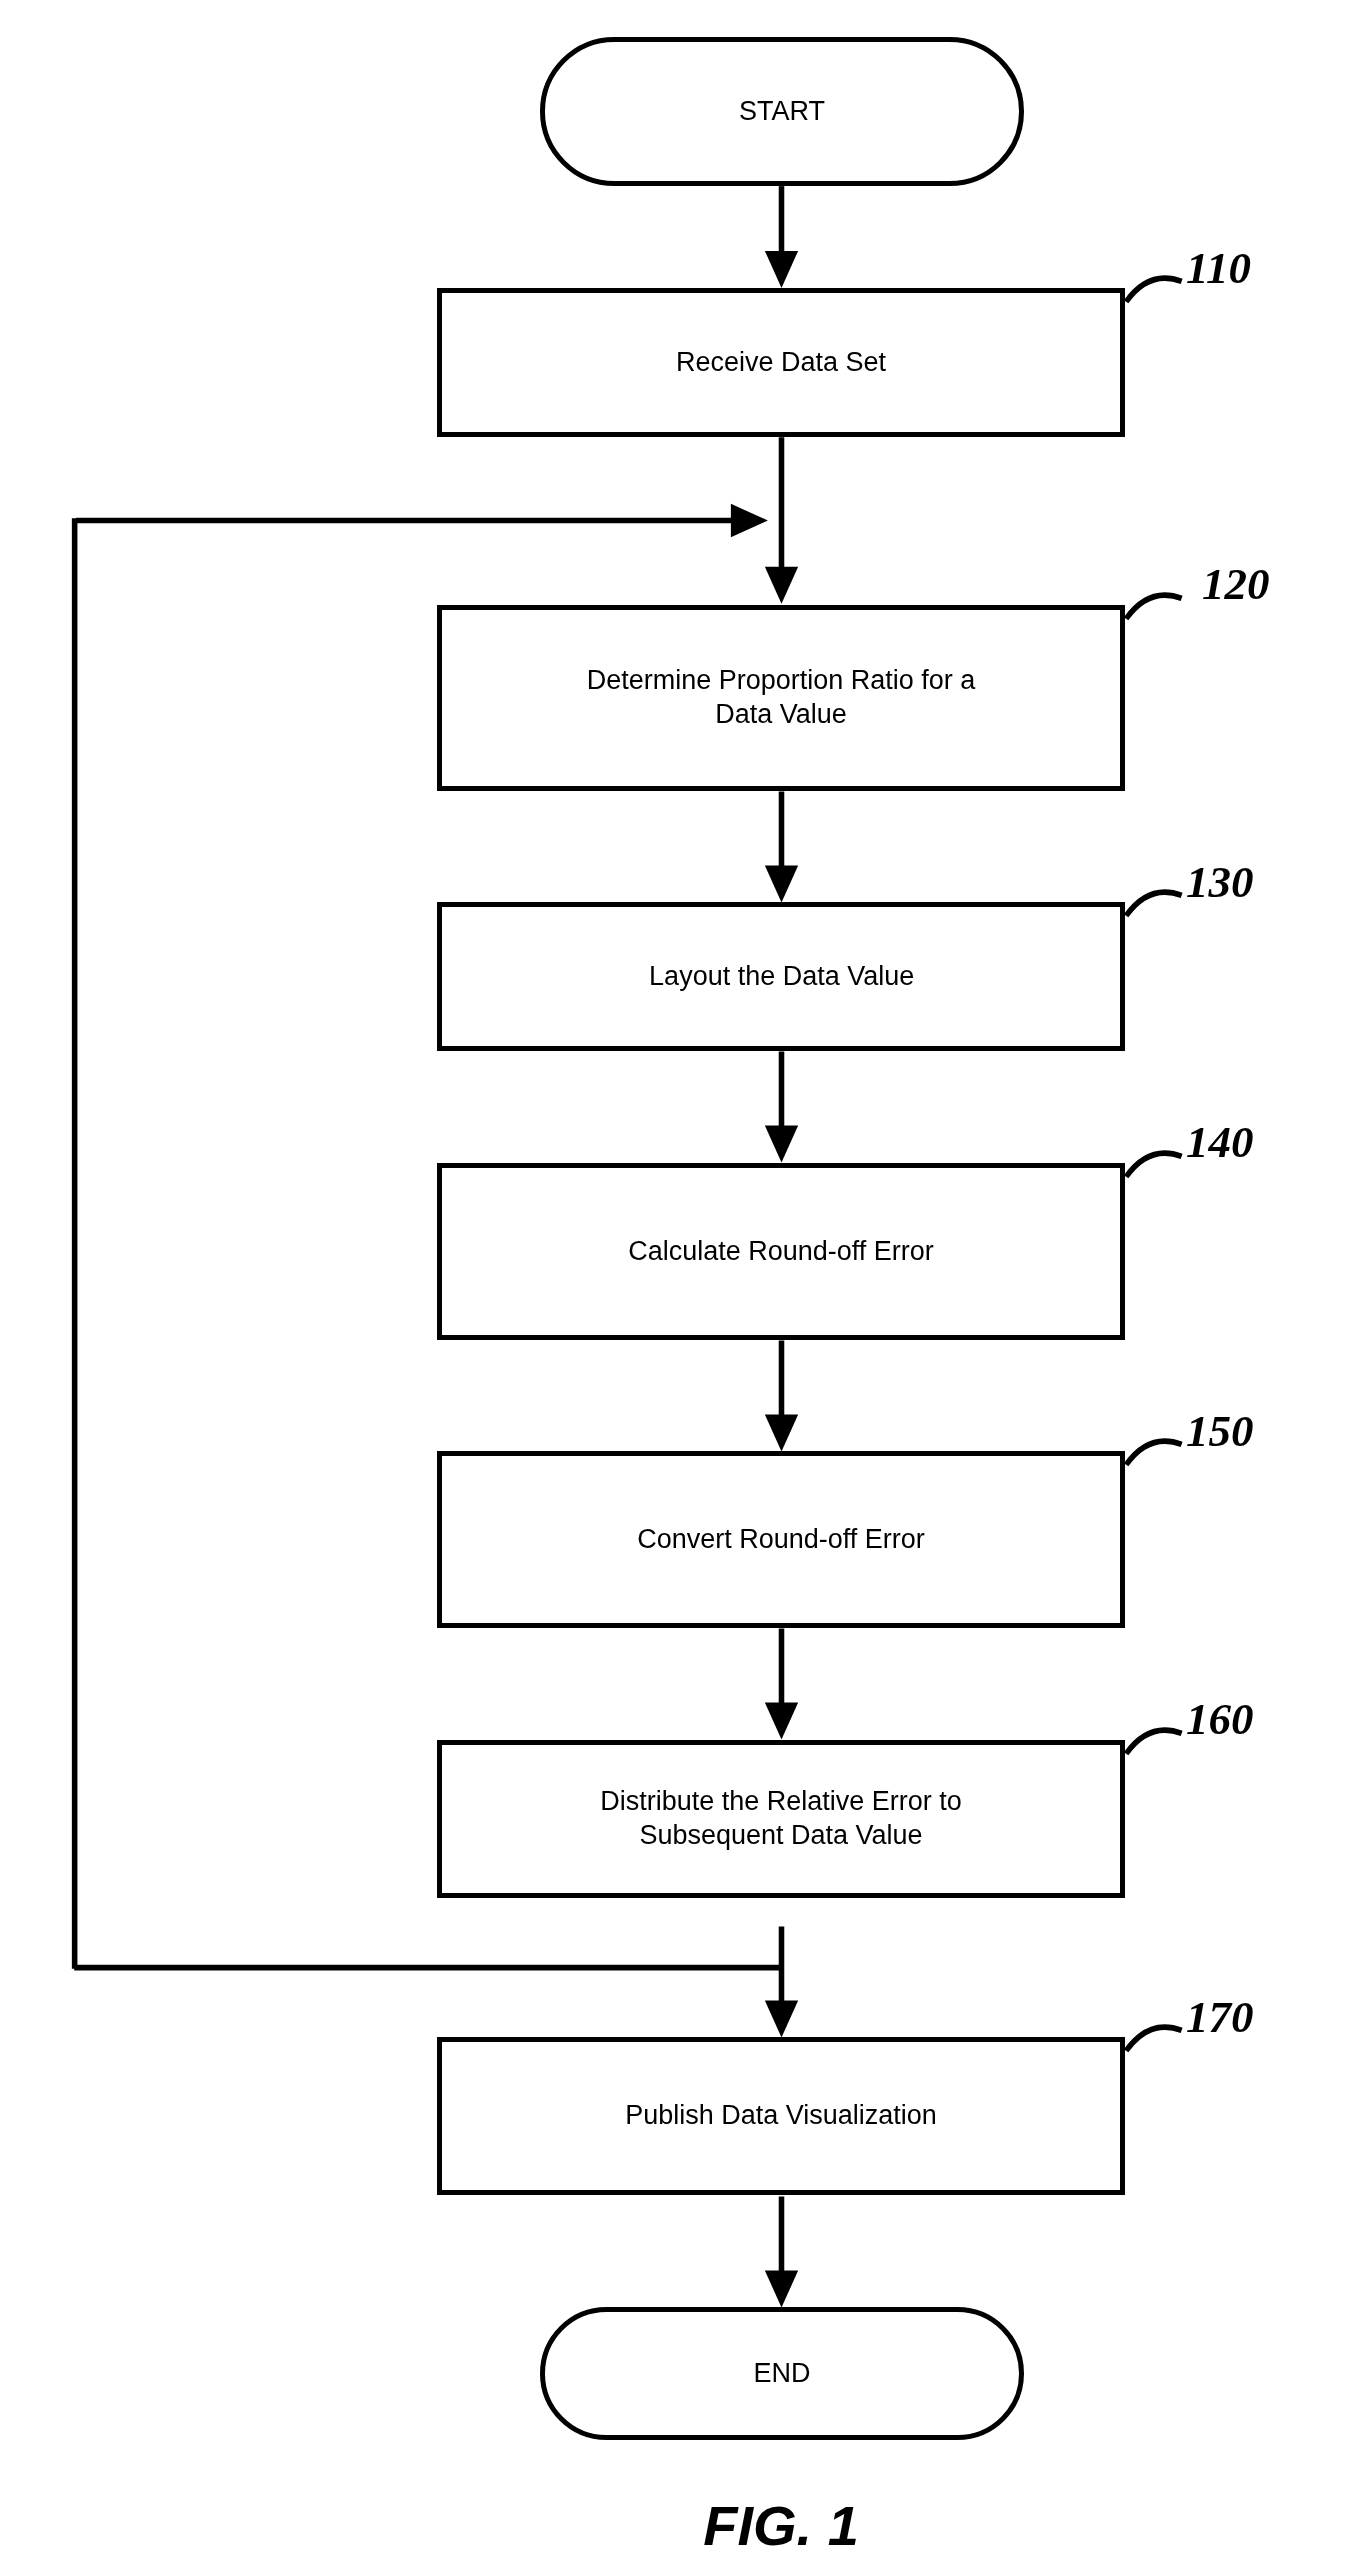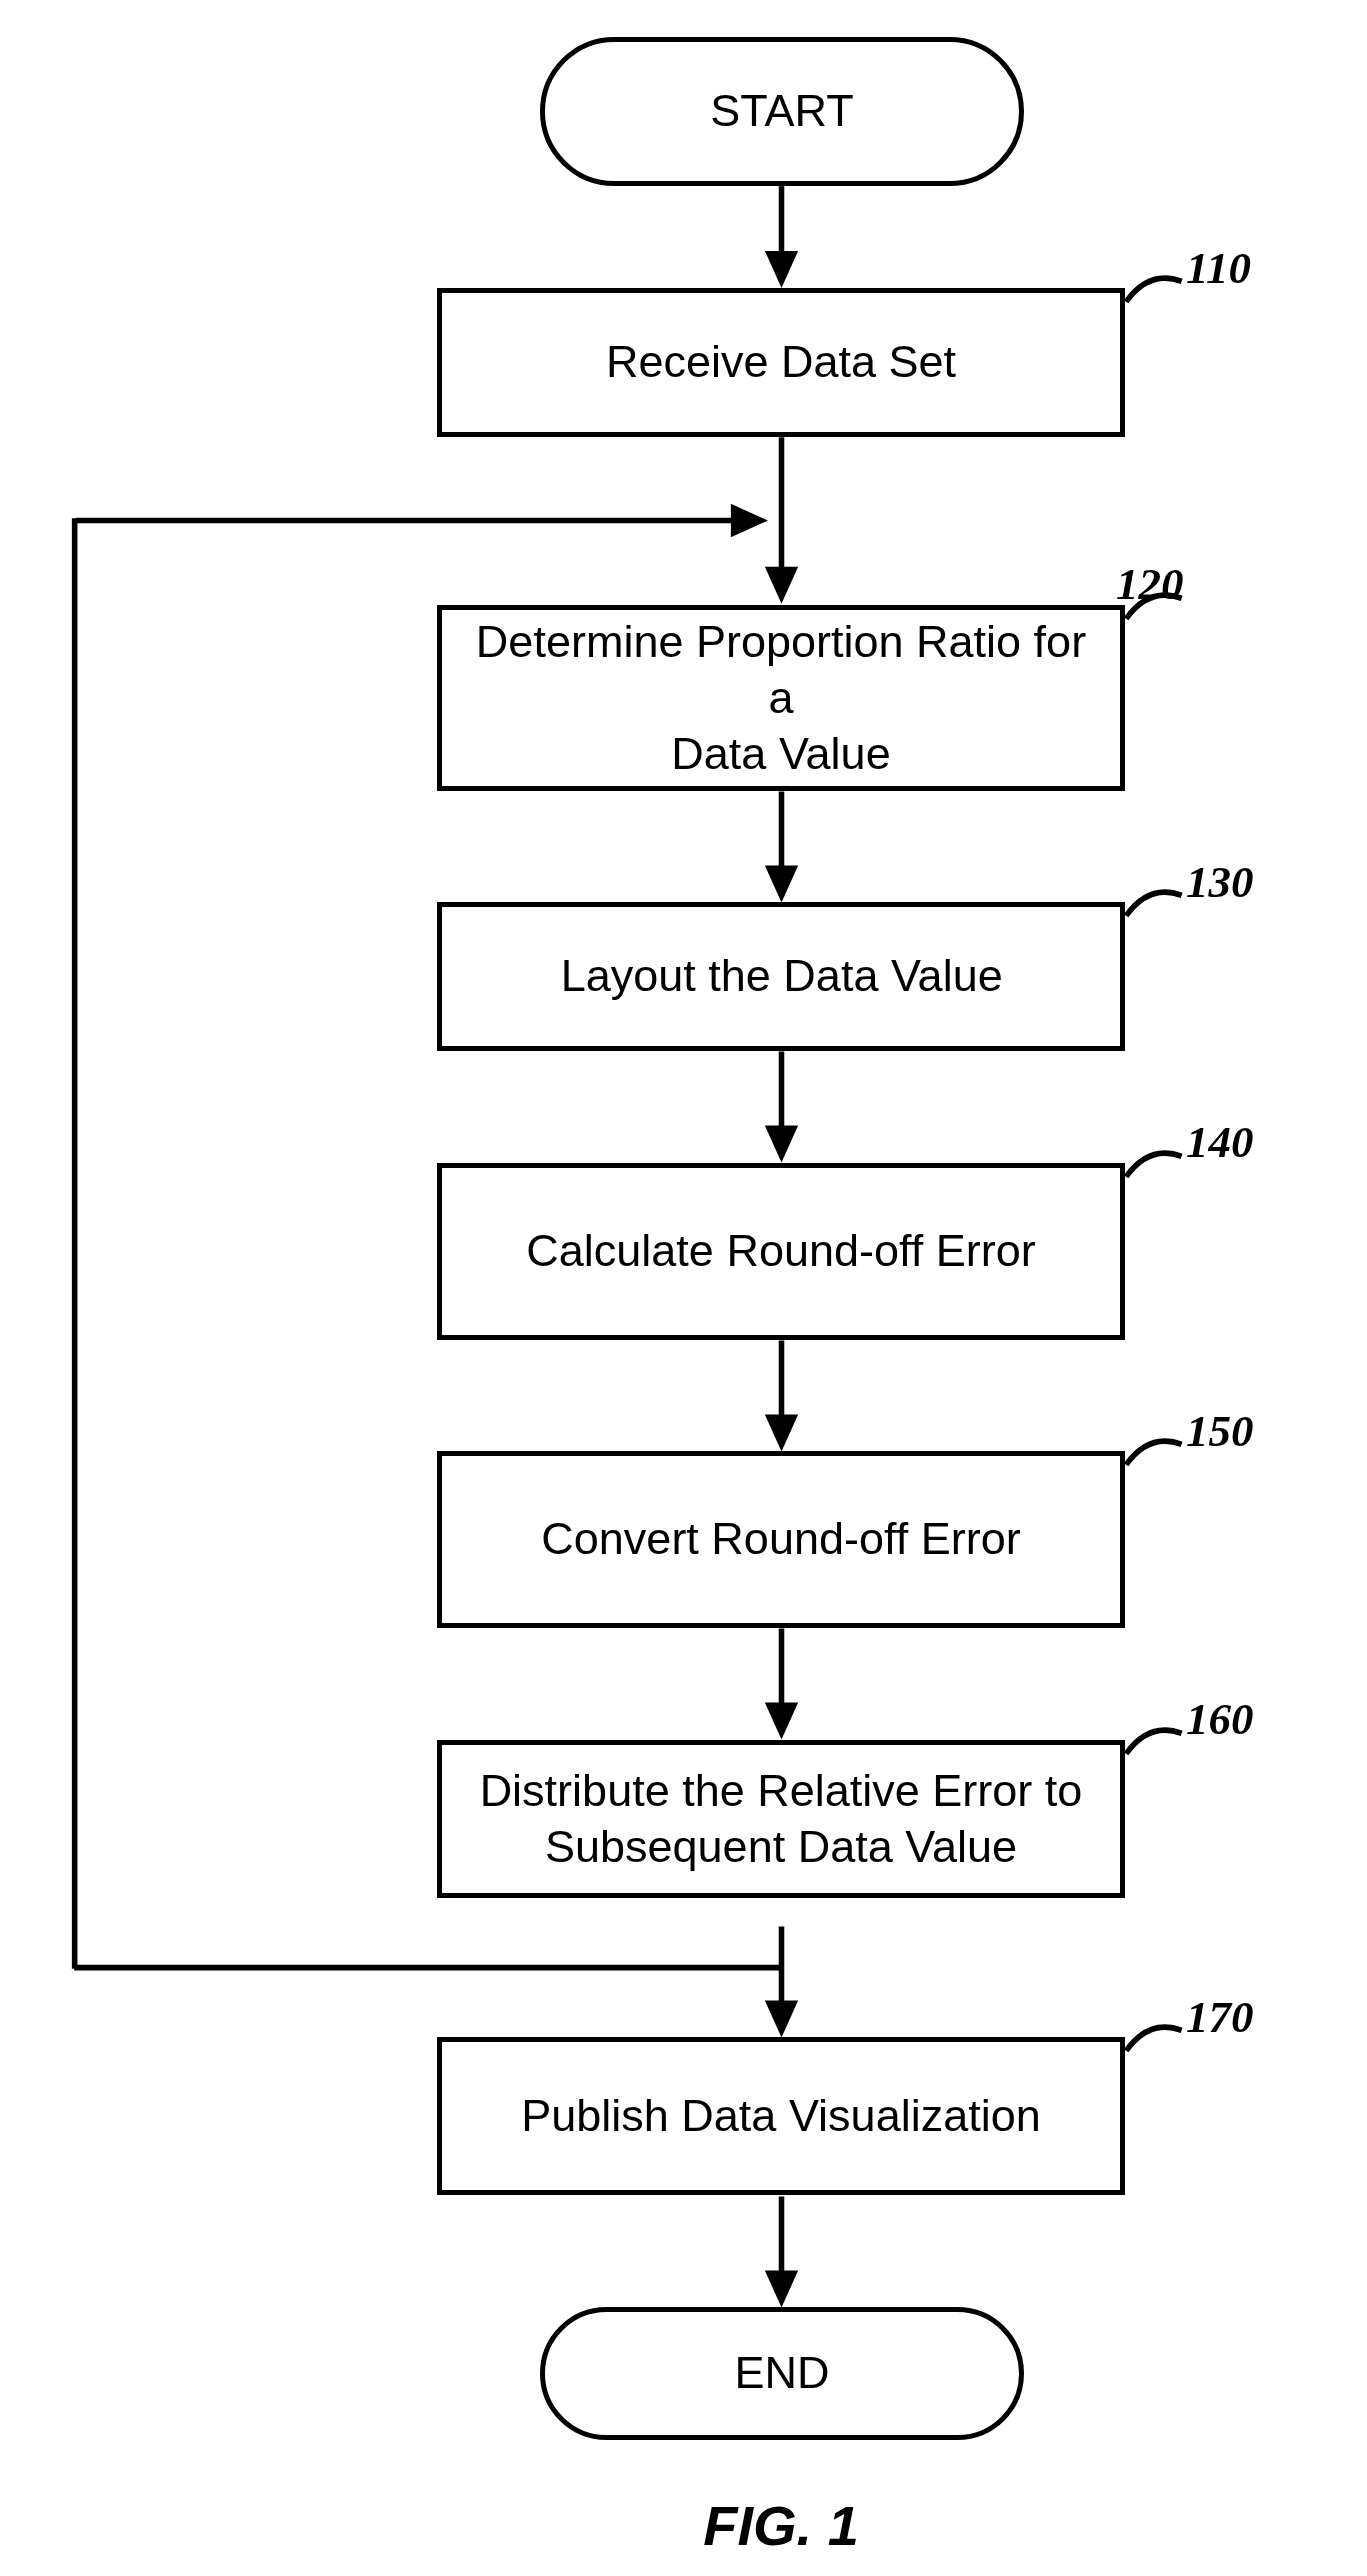--- a/index.html
+++ b/index.html
@@ -11,21 +11,21 @@
     width: 1368px;
     height: 2576px;
     position: relative;
   }
   .node {
     position: absolute;
     display: flex;
     align-items: center;
     justify-content: center;
     text-align: center;
-    font-size: 45px;
+    font-size: 27px;
     line-height: 1.25;
     background: #fff;
     border: 5.6px solid #000;
     padding: 9.3px 18.6px;
   }
   .terminator {
     border-radius: 929px;
   }
   .process {
     
@@ -78,21 +78,21 @@
 
 <svg class="connector" style="left:74px; top:502px; width:707px; height:37px;" viewBox="0 0 760 40" width="707" height="37">
   <line x1="0" y1="20" x2="710" y2="20" stroke="#000" stroke-width="6"></line>
   <polygon points="748,20 708,2 708,38" fill="#000"></polygon>
 </svg>
 
 <div class="node process" style="left:437px; top:605px; width:688px; height:186px;">
   <span style="white-space:pre-line;">Determine Proportion Ratio for a
 Data Value</span>
 </div>
-<div class="ref-label" style="left:1116px; top:558px;">120</div>
+<div class="ref-label" style="left:1202px; top:558px;">120</div>
 <svg class="connector" style="left:1126px; top:591px; width:65px; height:37px;" viewBox="0 0 70 40" width="65" height="37">
   <path d="M0,30 Q25,-5 60,8" stroke="#000" stroke-width="6" fill="none"></path>
 </svg>
 
 <svg class="connector" style="left:763px; top:791px; width:37px; height:112px;" viewBox="0 0 40 120" width="37" height="112">
   <line x1="20" y1="0" x2="20" y2="90" stroke="#000" stroke-width="6"></line>
   <polygon points="20,120 2,80 38,80" fill="#000"></polygon>
 </svg>
 
 <div class="node process" style="left:437px; top:902px; width:688px; height:149px;padding-left:20px;">

